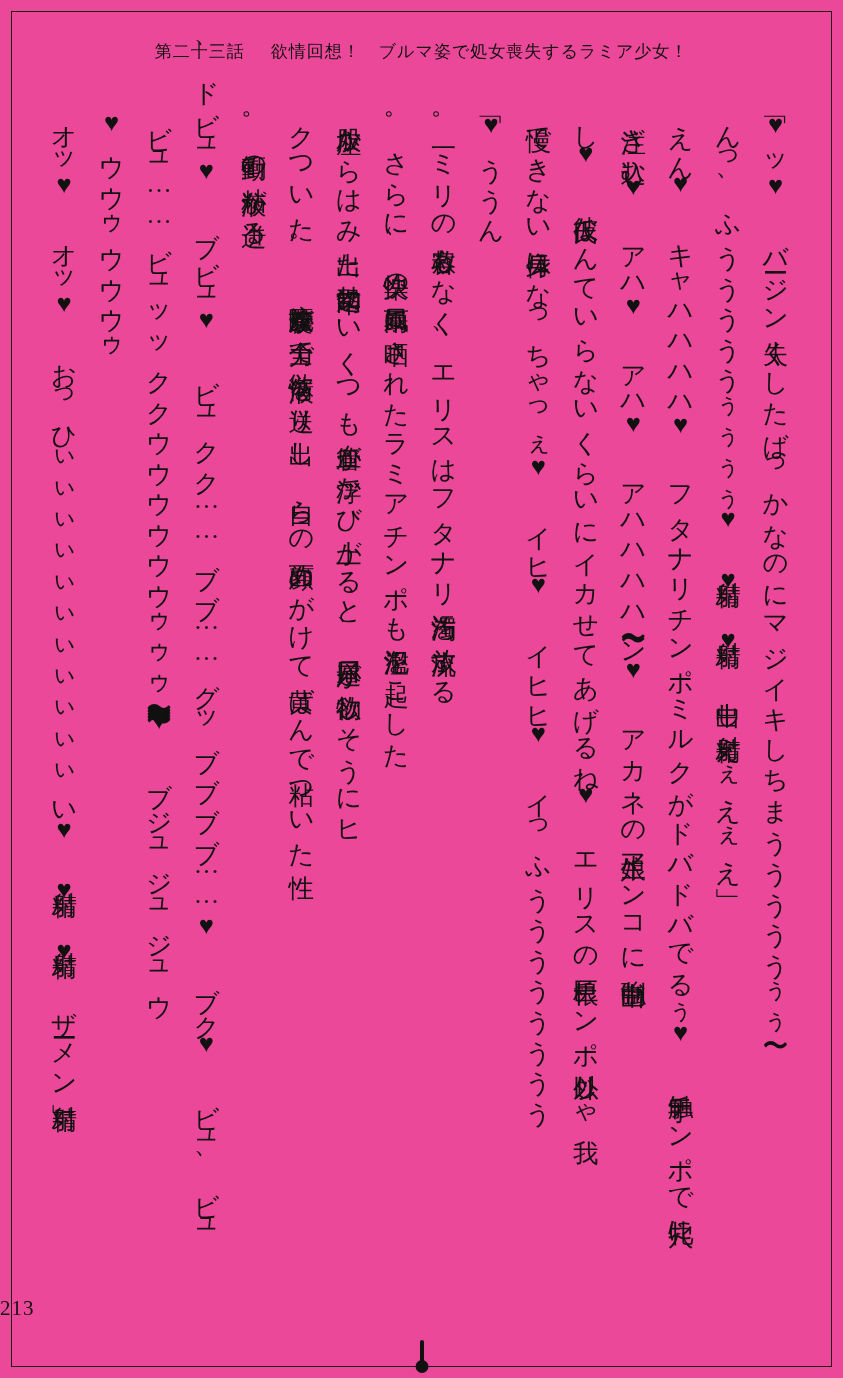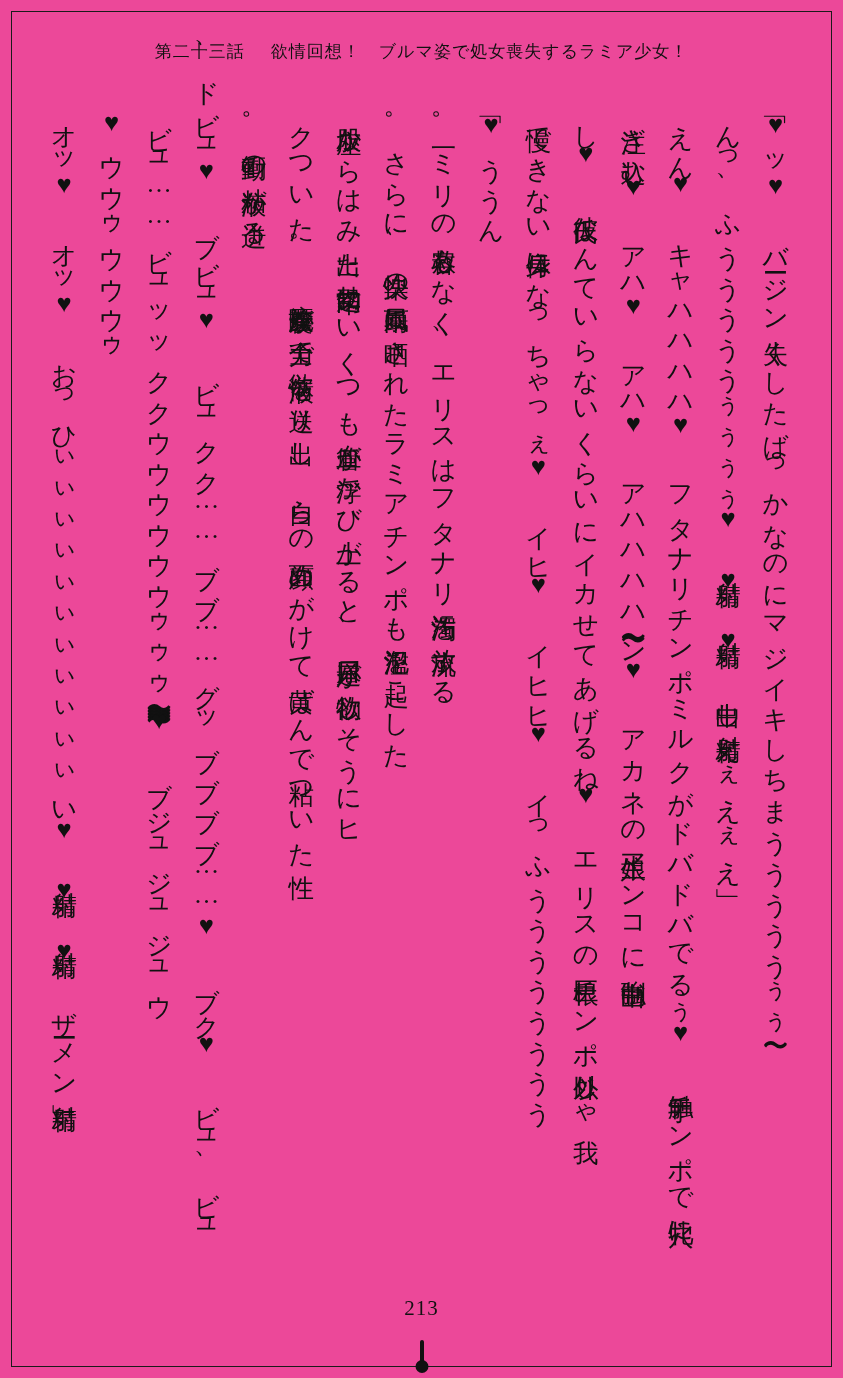--- a/index.html
+++ b/index.html
@@ -70,21 +70,21 @@
   }
   .vline {
     display: block;
     white-space: pre;
   }
   .page-number {
     position: absolute;
     left: 0;
     top: 1296px;
     width: 100%;
-    text-align: center;
+    text-align: left;
     font-size: 21px;
     color: #111;
     letter-spacing: 1px;
   }
   .bottom-mark {
     position: absolute;
     left: 50%;
     top: 1340px;
     transform: translateX(-50%);
     width: 4px;

